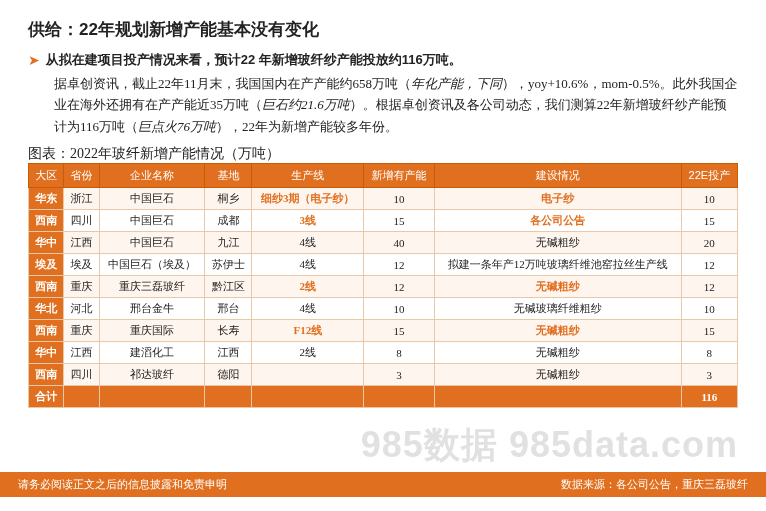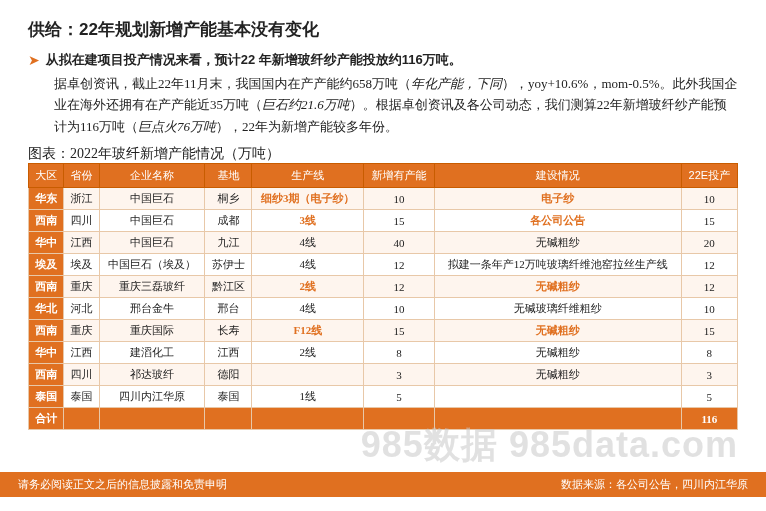--- a/index.html
+++ b/index.html
@@ -251,42 +251,32 @@
         <tr>
           <td class="region-cell">西南</td>
           <td>四川</td>
           <td>祁达玻纤</td>
           <td>德阳</td>
           <td></td>
           <td>3</td>
           <td>无碱粗纱</td>
           <td>3</td>
         </tr>
-        <tr>
-          <td class="region-cell">泰国</td>
-          <td>泰国</td>
-          <td>四川内江华原</td>
-          <td>泰国</td>
-          <td>1线</td>
-          <td>5</td>
-          <td></td>
-          <td>5</td>
-        </tr>
         <tr class="total-row">
           <td>合计</td>
           <td></td>
           <td></td>
           <td></td>
           <td></td>
           <td></td>
           <td></td>
           <td>116</td>
         </tr>
       </tbody>
   </table>
 
   <div class="watermark">985数据 985data.com</div>
 
   <div class="footer-bar">
     <span>请务必阅读正文之后的信息披露和免责申明</span>
-    <span>数据来源：各公司公告，四川内江华原</span>
+    <span>数据来源：各公司公告，重庆三磊玻纤</span>
   </div>
 </div>
 
 </body></html>

